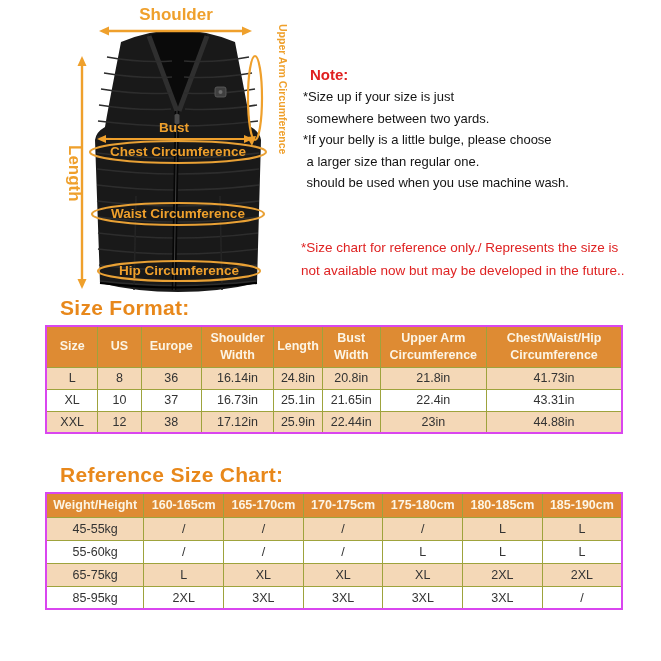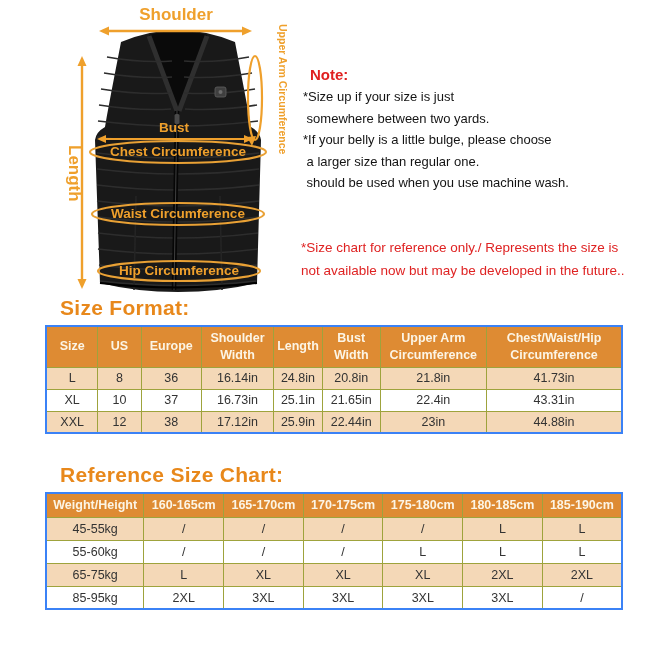--- a/index.html
+++ b/index.html
@@ -17,21 +17,21 @@
   .disclaimer { position:absolute; left:301px; top:237px; width:358px; }
   .disclaimer div { font-size:13.5px; color:#df2323; line-height:22.5px; white-space:pre; }
   
   .heading { position:absolute; left:33px; font-size:21px; font-weight:bold; color:#e8881b; letter-spacing:0.3px;margin-left:27px; }
   .h1pos { top:296px; }
   .h2pos { top:463px; }
   
   .tbl {
     position:absolute; left:45px; width:578px;
     border-collapse:collapse; table-layout:fixed;
-    border:2px solid #3b82f6;
+    border:2px solid #d946ef;
   }
   .tbl th {
     background:#de8b33; color:#fcf5e6; font-weight:bold; font-size:12.5px;
     border:1px solid #9ea33c; padding:3px 1px; line-height:1.35; text-align:center;
   }
   .tbl td {
     font-size:12.5px; color:#333333; text-align:center;
     border:1px solid #9ea33c; padding:0; background:#ffffff;
   }
   .tbl tbody tr:nth-child(odd) td { background:#f4d8b7; }

